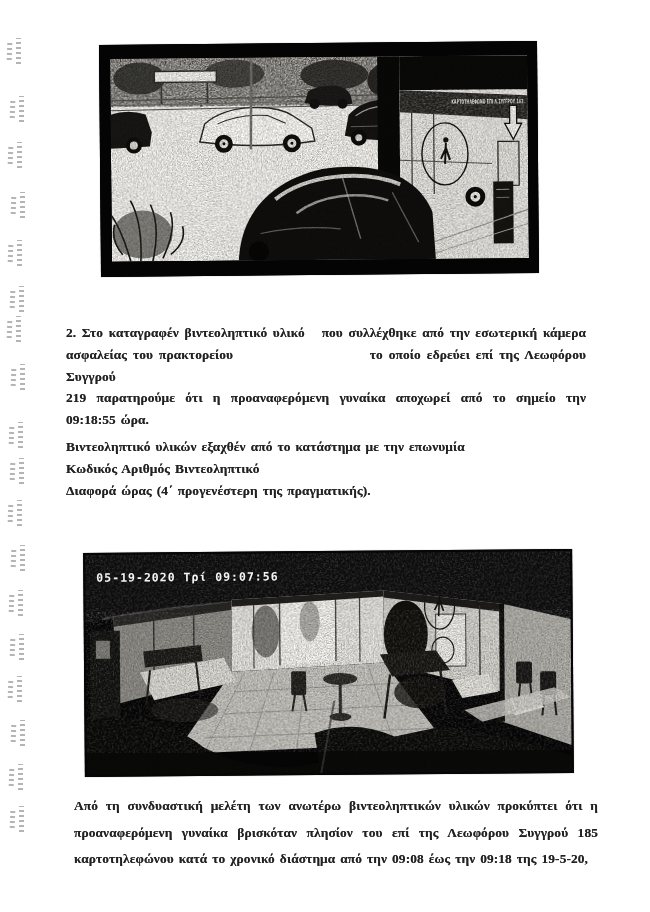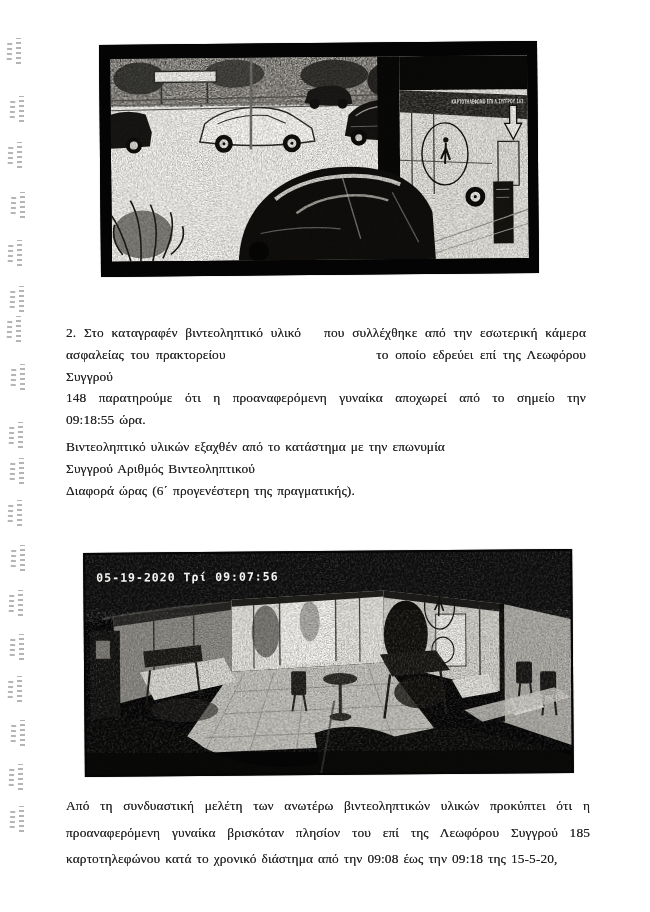--- a/index.html
+++ b/index.html
@@ -17,22 +17,22 @@
   }
   .punch::before{left:3px;transform:rotate(2deg);height:70%;top:15%;}
   .punch::after{left:12px;}
   
   .textblock{
     position:absolute;left:66px;width:520px;color:#222;
     font-size:13.4px;line-height:21.8px;
     letter-spacing:.1px;word-spacing:1.5px;
     text-shadow:0 0 .5px rgba(25,25,25,.65);
   }
-  .textblock .line{min-height:21.8px;}
-  #para3{line-height:26.6px;width:524px;}
+  .textblock .line{min-height:21.8px;font-weight:bold;}
+  #para3{line-height:26.6px;width:524px;margin-left:8px;}
   #para3 .line{min-height:26.6px;}
   .j{text-align:justify;text-align-last:justify;}
   
   .photo{position:absolute;background:#000;box-shadow:0 0 1px rgba(0,0,0,.6);}
   #photo1{left:100px;top:43px;width:438px;height:232px;transform:rotate(-0.5deg);}
   #photo2{left:84px;top:551px;width:489px;height:224px;transform:rotate(-0.45deg);}
   svg{display:block;}
   .ts{
     font-family:"DejaVu Sans Mono", monospace;
     font-weight:bold;letter-spacing:1px;
@@ -198,28 +198,28 @@
       <rect x="0" y="0" width="438" height="14" fill="#040404"></rect>
       <rect x="0" y="217" width="438" height="15" fill="#040404"></rect>
       <rect x="0" y="0" width="11" height="232" fill="#040404"></rect>
       <rect x="428" y="0" width="10" height="232" fill="#040404"></rect>
     </svg>
   </div>
 
   <div id="para1" class="textblock" style="top:322px">
     <div class="line j">2. Στο καταγραφέν βιντεοληπτικό υλικό &nbsp;&nbsp;που συλλέχθηκε από την εσωτερική κάμερα</div>
     <div class="line j">ασφαλείας του πρακτορείου&nbsp;&nbsp;&nbsp;&nbsp;&nbsp;&nbsp;&nbsp;&nbsp;&nbsp;&nbsp;&nbsp;&nbsp;&nbsp;&nbsp;&nbsp;&nbsp;&nbsp;&nbsp;&nbsp;&nbsp;&nbsp;&nbsp; το οποίο εδρεύει επί της Λεωφόρου Συγγρού</div>
-    <div class="line j">148 παρατηρούμε ότι η προαναφερόμενη γυναίκα αποχωρεί από το σημείο την</div>
+    <div class="line j">219 παρατηρούμε ότι η προαναφερόμενη γυναίκα αποχωρεί από το σημείο την</div>
     <div class="line">09:18:55 ώρα.</div>
   </div>
 
   <div id="para2" class="textblock" style="top:436px">
     <div class="line">Βιντεοληπτικό υλικών εξαχθέν από το κατάστημα με την επωνυμία</div>
-    <div class="line">Συγγρού Αριθμός Βιντεοληπτικού</div>
-    <div class="line">Διαφορά ώρας (6΄ προγενέστερη της πραγματικής).</div>
+    <div class="line">Κωδικός Αριθμός Βιντεοληπτικό</div>
+    <div class="line">Διαφορά ώρας (4΄ προγενέστερη της πραγματικής).</div>
   </div>
 
   <div id="photo2" class="photo">
     <svg width="489" height="224" viewBox="0 0 489 224">
       <defs>
         <filter id="nz2" x="0" y="0" width="100%" height="100%">
           <feTurbulence type="fractalNoise" baseFrequency="0.75" numOctaves="2" seed="11"></feTurbulence>
           <feColorMatrix type="matrix" values="0 0 0 0 0  0 0 0 0 0  0 0 0 0 0  .9 .9 .9 0 -1.1"></feColorMatrix>
         </filter>
         <filter id="nz2w" x="0" y="0" width="100%" height="100%">
@@ -326,16 +326,16 @@
         <rect x="2" y="60" width="485" height="140" filter="url(#nz2w)" opacity=".3"></rect>
       </g>
 
       <text class="ts" x="13" y="29" font-size="11.5" fill="#f4f4f2">05-19-2020 Τρί 09:07:56</text>
     </svg>
   </div>
 
   <div id="para3" class="textblock" style="top:793px">
     <div class="line j">Από τη συνδυαστική μελέτη των ανωτέρω βιντεοληπτικών υλικών προκύπτει ότι η</div>
     <div class="line j">προαναφερόμενη γυναίκα βρισκόταν πλησίον του επί της Λεωφόρου Συγγρού 185</div>
-    <div class="line">καρτοτηλεφώνου κατά το χρονικό διάστημα από την 09:08 έως την 09:18 της 15-5-20,</div>
+    <div class="line">καρτοτηλεφώνου κατά το χρονικό διάστημα από την 09:08 έως την 09:18 της 19-5-20,</div>
   </div>
 
 </div>
 
 </body></html>

